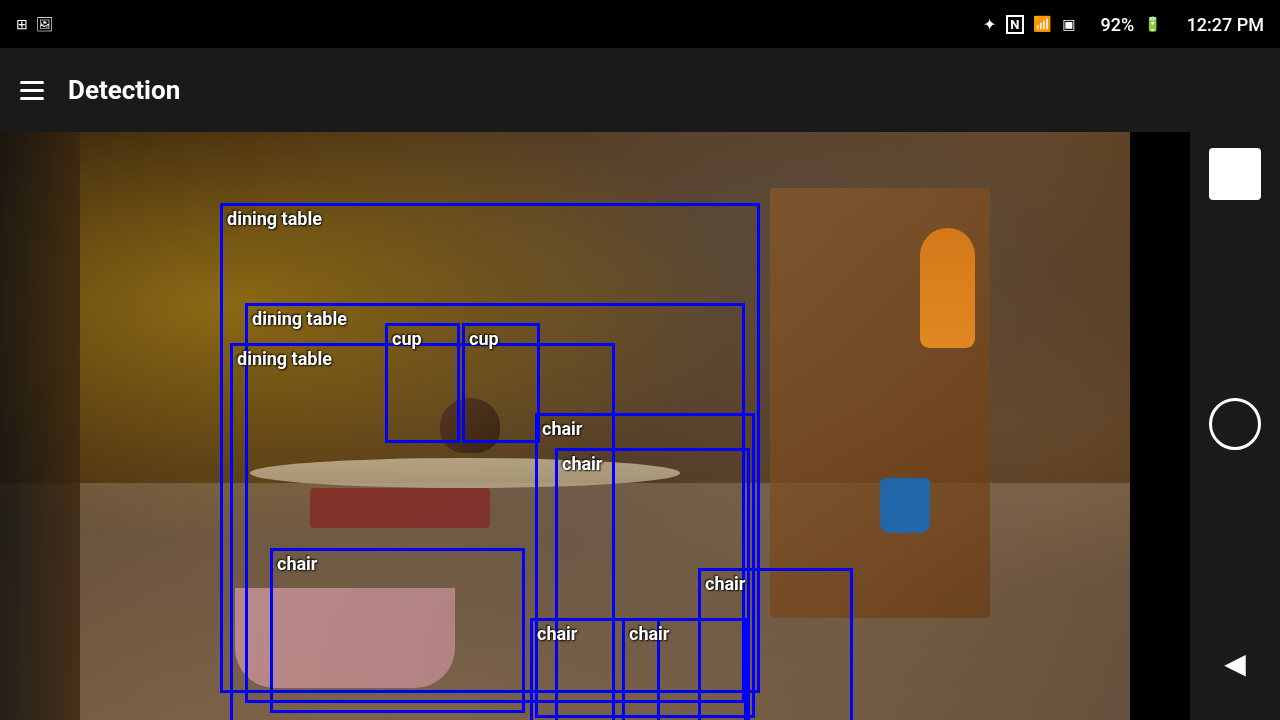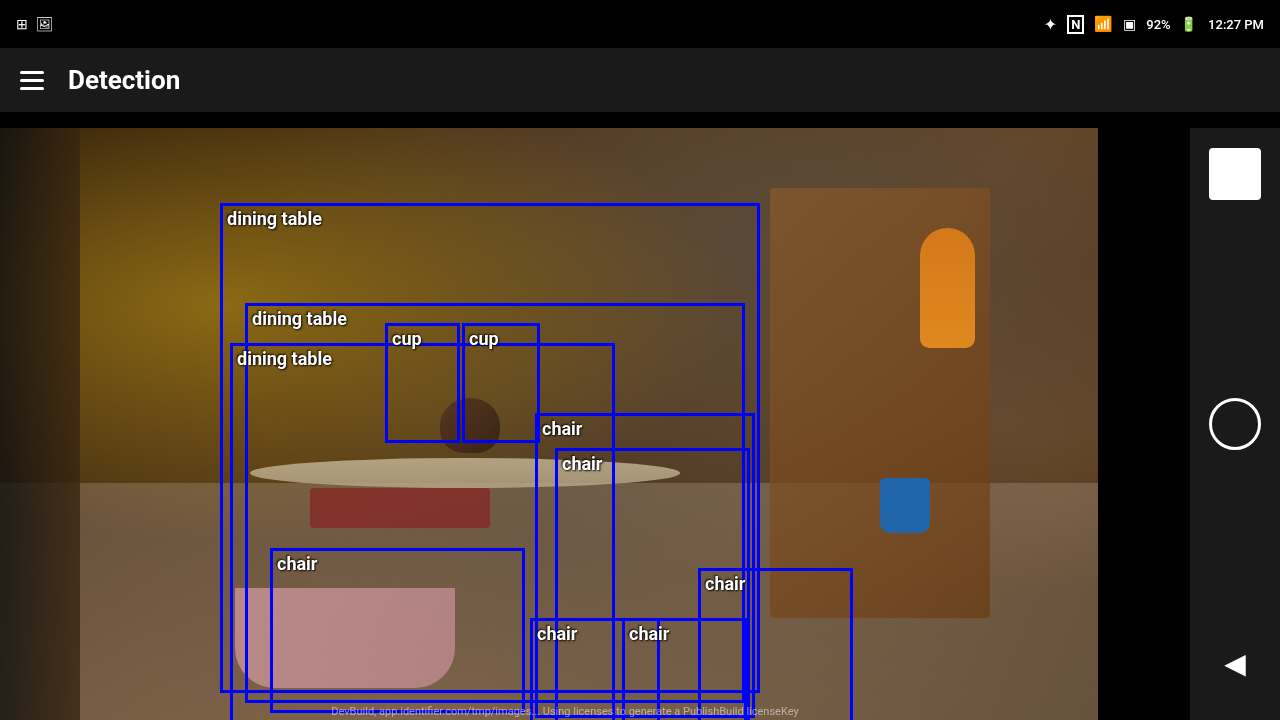--- a/index.html
+++ b/index.html
@@ -31,29 +31,30 @@
       gap: 8px;
       align-items: center;
     }
     .status-icons {
       display: flex;
       align-items: center;
       gap: 10px;
     }
     .status-text {
       color: #fff;
-      font-size: 13px;
+      font-size: 18px;
       font-weight: 500;
+      margin-left: 15px;
     }
 
     
     .app-bar {
       position: absolute;
       top: 48px; left: 0; right: 0;
-      height: 64px;
+      height: 84px;
       background: #1a1a1a;
       display: flex;
       align-items: center;
       padding: 0 20px;
       gap: 24px;
       z-index: 100;
     }
     .hamburger-icon {
       color: #fff;
       font-size: 22px;
@@ -72,21 +73,21 @@
     .app-title {
       color: #fff;
       font-size: 26px;
       font-weight: bold;
     }
 
     
     .main-content {
       position: absolute;
       top: 128px; left: 0;
-      width: 1098px;
+      width: 1190px;
       bottom: 0;
       overflow: hidden;
     }
 
     
     .camera-view {
       position: absolute;
       top: 0; left: 0;
       width: 1130px;
       bottom: 0;
@@ -277,21 +278,20 @@
     </div>
 
     <div class="detection-box" style="top:490px;left:622px;width:125px;height:105px;">
       <span class="detection-label">chair</span>
     </div>
 
     <div class="detection-box" style="top:440px;left:698px;width:155px;height:155px;">
       <span class="detection-label">chair</span>
     </div>
 
-    <div class="watermark">DevBuild, app.identifier.com/tmp/images... Using licenses to generate a PublishBuild licenseKey</div>
   </div>
 
 </div>
 
 <div class="right-panel">
   <div class="panel-square"></div>
   <div class="panel-circle"></div>
   <div class="panel-back">◀</div>
 </div>
 

